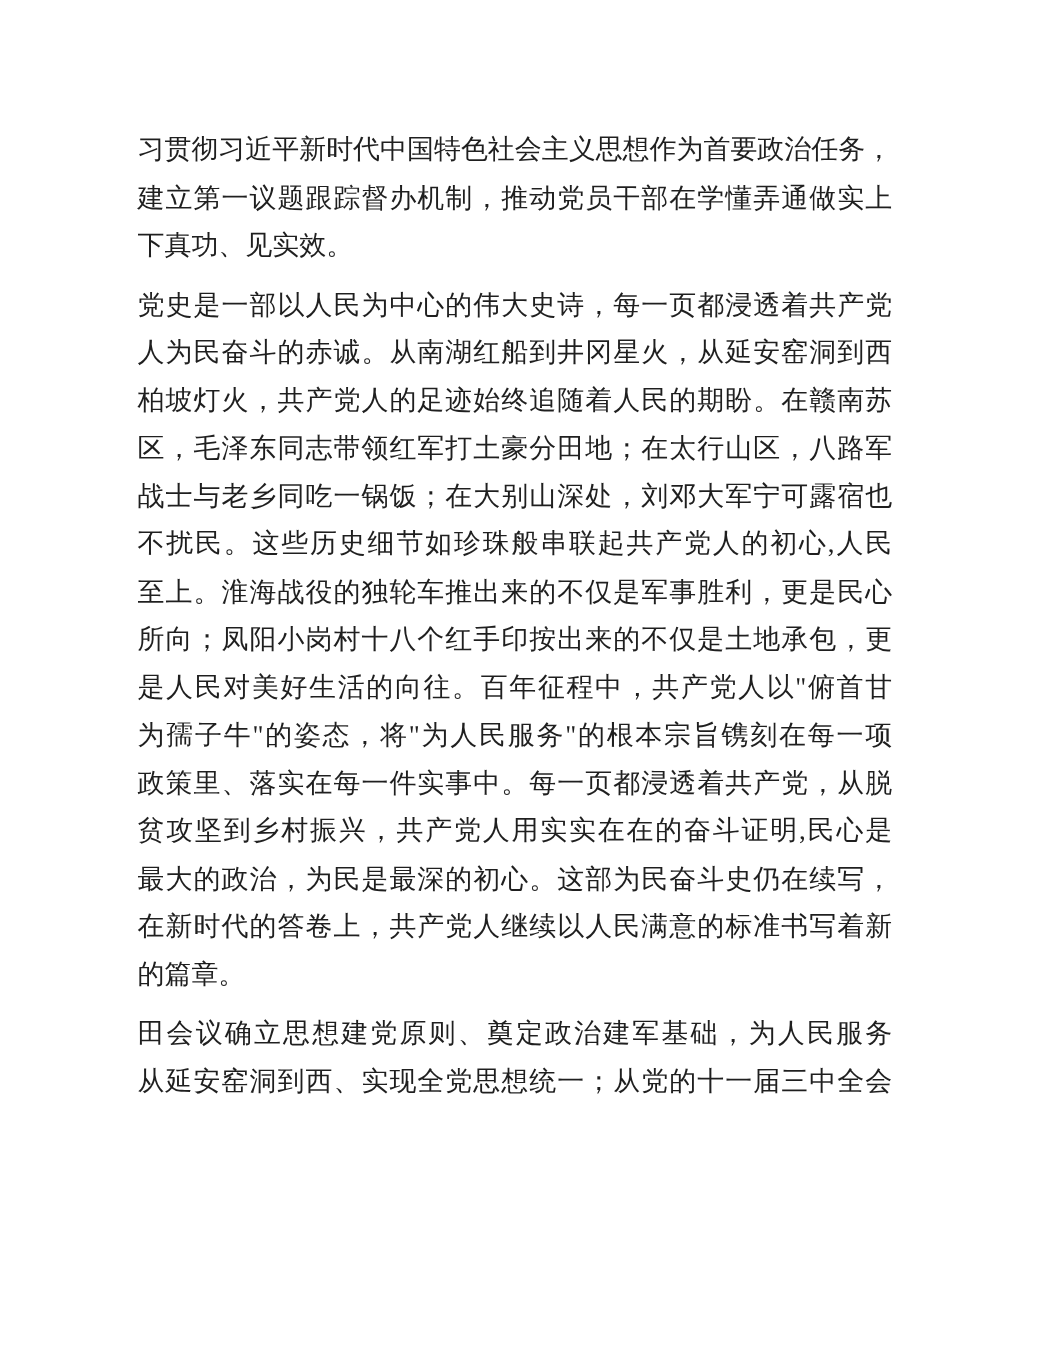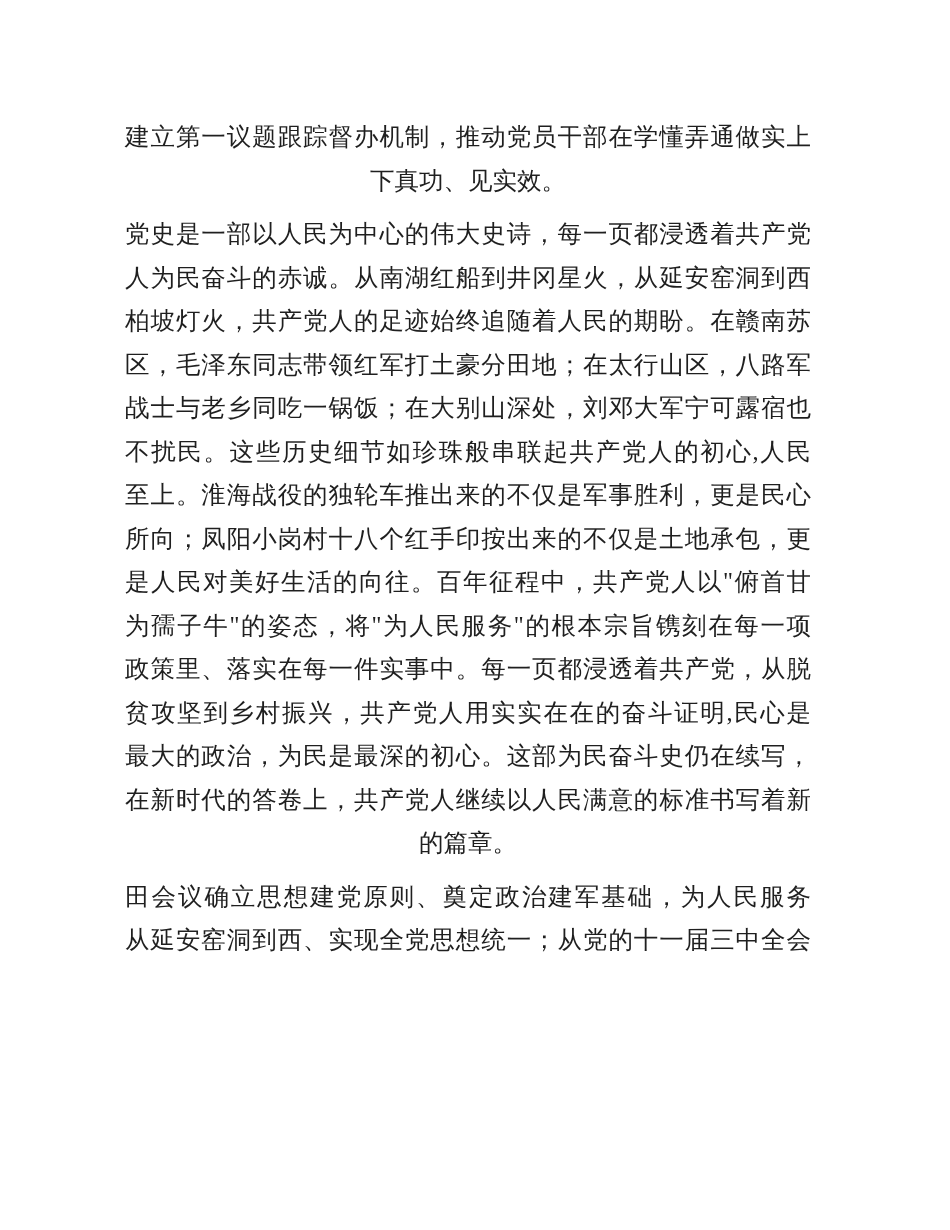--- a/index.html
+++ b/index.html
@@ -28,41 +28,42 @@
     margin: 0 0 10px 0;
   }
   .para:last-child {
     margin-bottom: 0;
   }
   .ln {
     font-size: 24.5px;
     line-height: 43.5px;
     height: 43.5px;
     white-space: nowrap;
-    text-align: center;
+    text-align: left;
     letter-spacing: 0;
     font-weight: 400;
   }
   .ln.j {
     white-space: normal;
     text-align: justify;
     text-align-last: justify;
     text-justify: inter-ideograph;
   }
   .ln.indent {
     text-indent: 2em;
   }
 </style>
 </head>
 <body>
 
 <div class="doc-page">
   <div class="doc-body">
 
     <div class="para">
+      <div class="ln j">习贯彻习近平新时代中国特色社会主义思想作为首要政治任务，</div>
       <div class="ln j">建立第一议题跟踪督办机制，推动党员干部在学懂弄通做实上</div>
       <div class="ln">下真功、见实效。</div>
     </div>
 
     <div class="para">
       <div class="ln j">党史是一部以人民为中心的伟大史诗，每一页都浸透着共产党</div>
       <div class="ln j">人为民奋斗的赤诚。从南湖红船到井冈星火，从延安窑洞到西</div>
       <div class="ln j">柏坡灯火，共产党人的足迹始终追随着人民的期盼。在赣南苏</div>
       <div class="ln j">区，毛泽东同志带领红军打土豪分田地；在太行山区，八路军</div>
       <div class="ln j">战士与老乡同吃一锅饭；在大别山深处，刘邓大军宁可露宿也</div>

